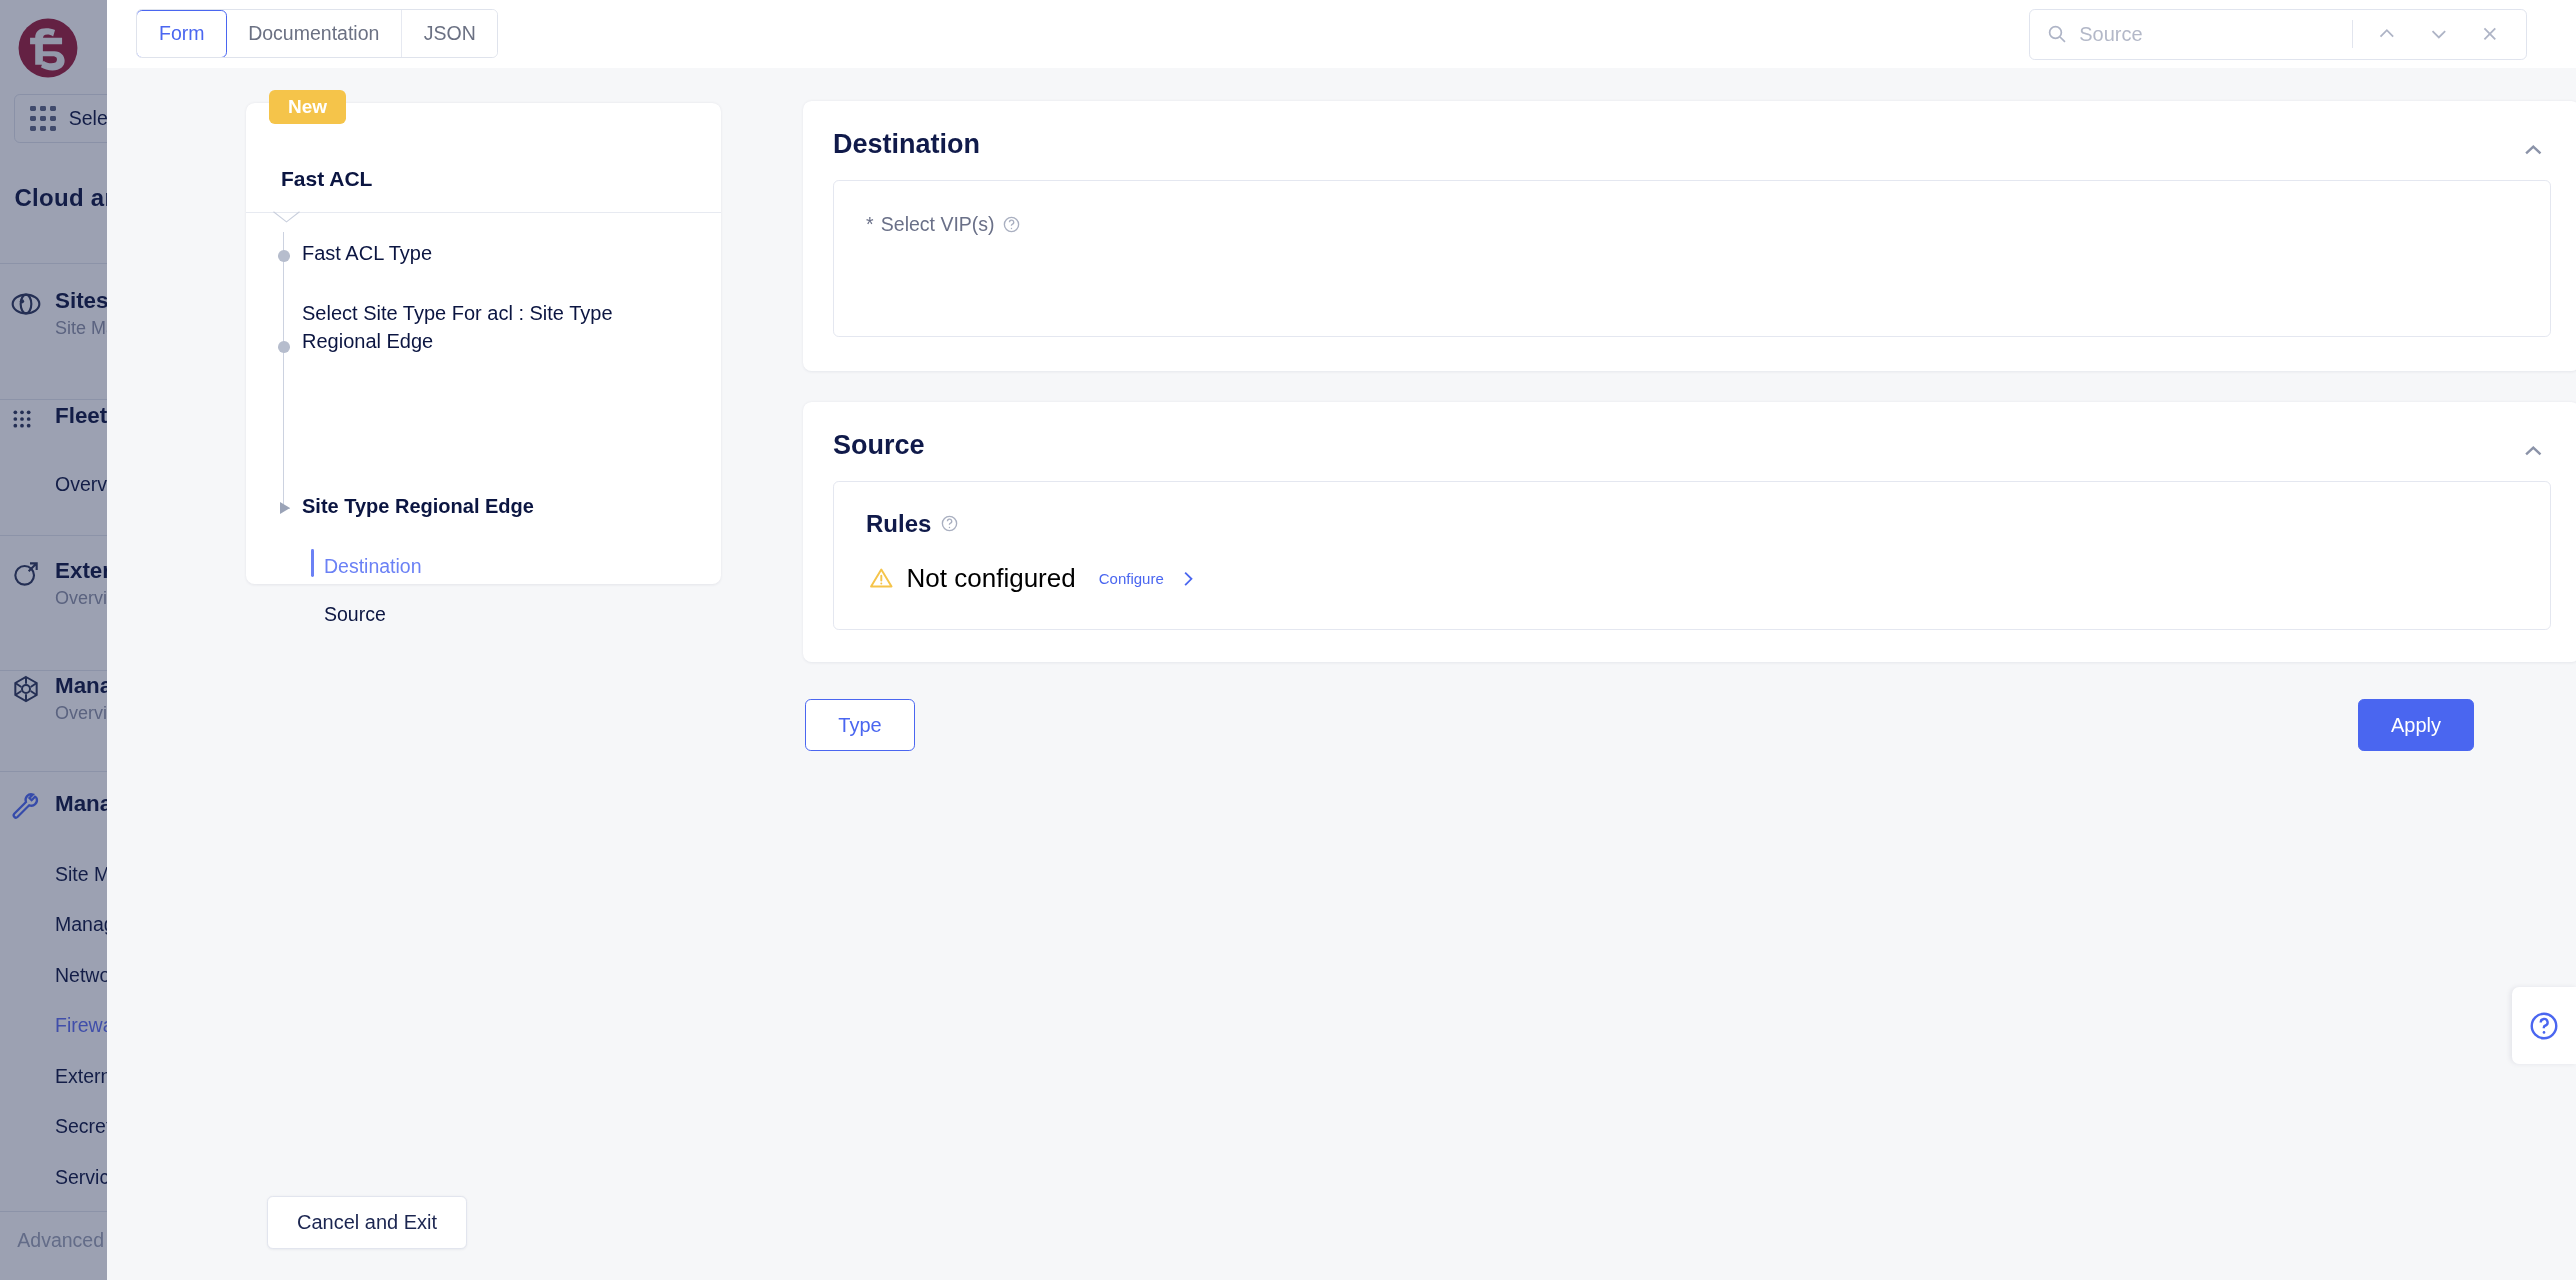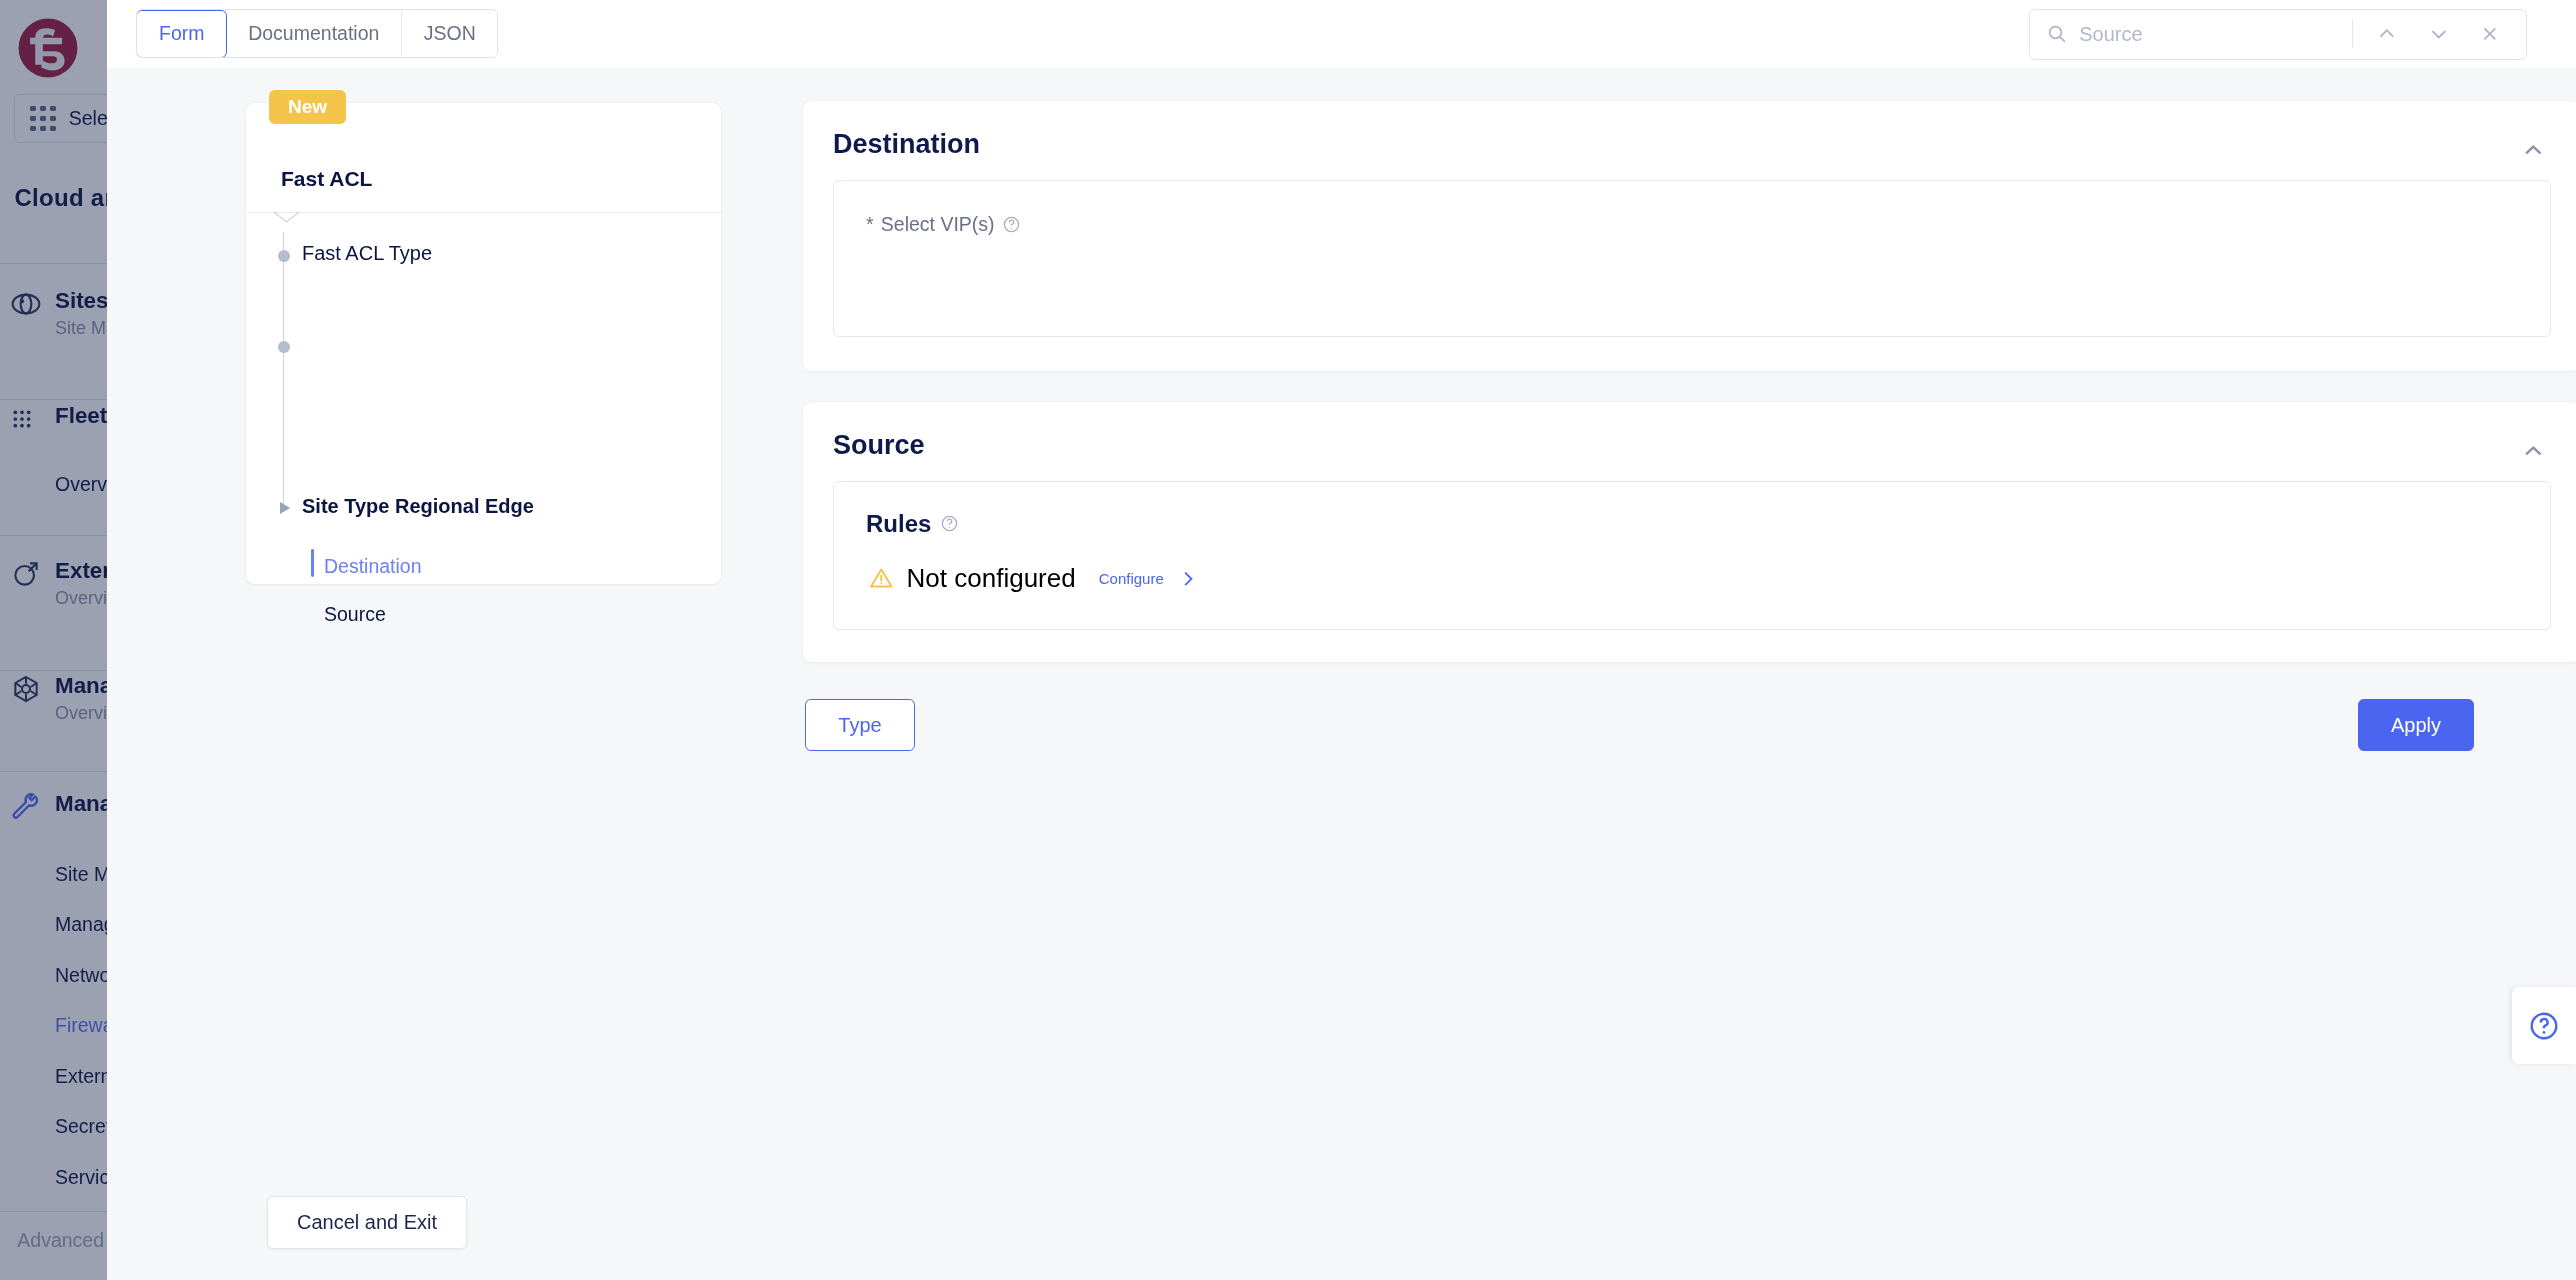--- a/index.html
+++ b/index.html
@@ -456,20 +456,21 @@
 
     <div class="tree-spine"></div>
     <div class="tree-spine-elbow"></div>
     <div class="tree-elbow-h"></div>
 
     <div class="tree-dot" style="top:147px"></div>
     <div class="tree-dot" style="top:238px"></div>
     <div class="tree-arrow"></div>
 
     <div class="tree-item" style="top:136px">Fast ACL Type</div>
+    <div class="tree-item" style="top:196px">Select Site Type For acl : Site Type Regional Edge</div>
     <div class="tree-item bold" style="top:389px">Site Type Regional Edge</div>
 
     <div class="tree-sub-bar" style="top:446px"></div>
     <div class="tree-sub active" style="top:452px">Destination</div>
     <div class="tree-sub" style="top:500px">Source</div>
   </div>
 
   <div class="panel" id="panel-destination">
     <div class="panel-h">Destination</div>
     <div class="panel-collapse">

